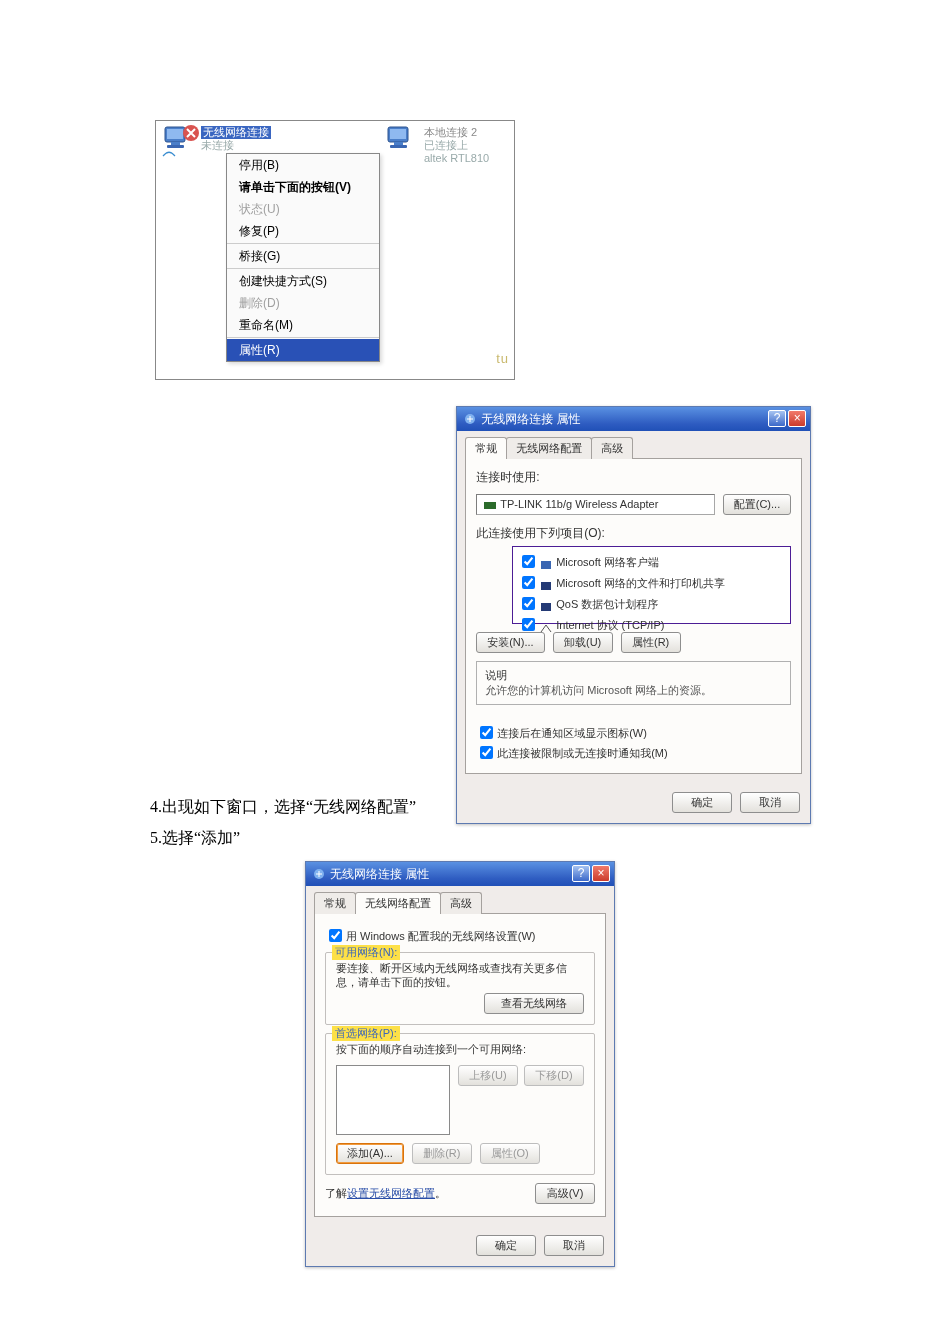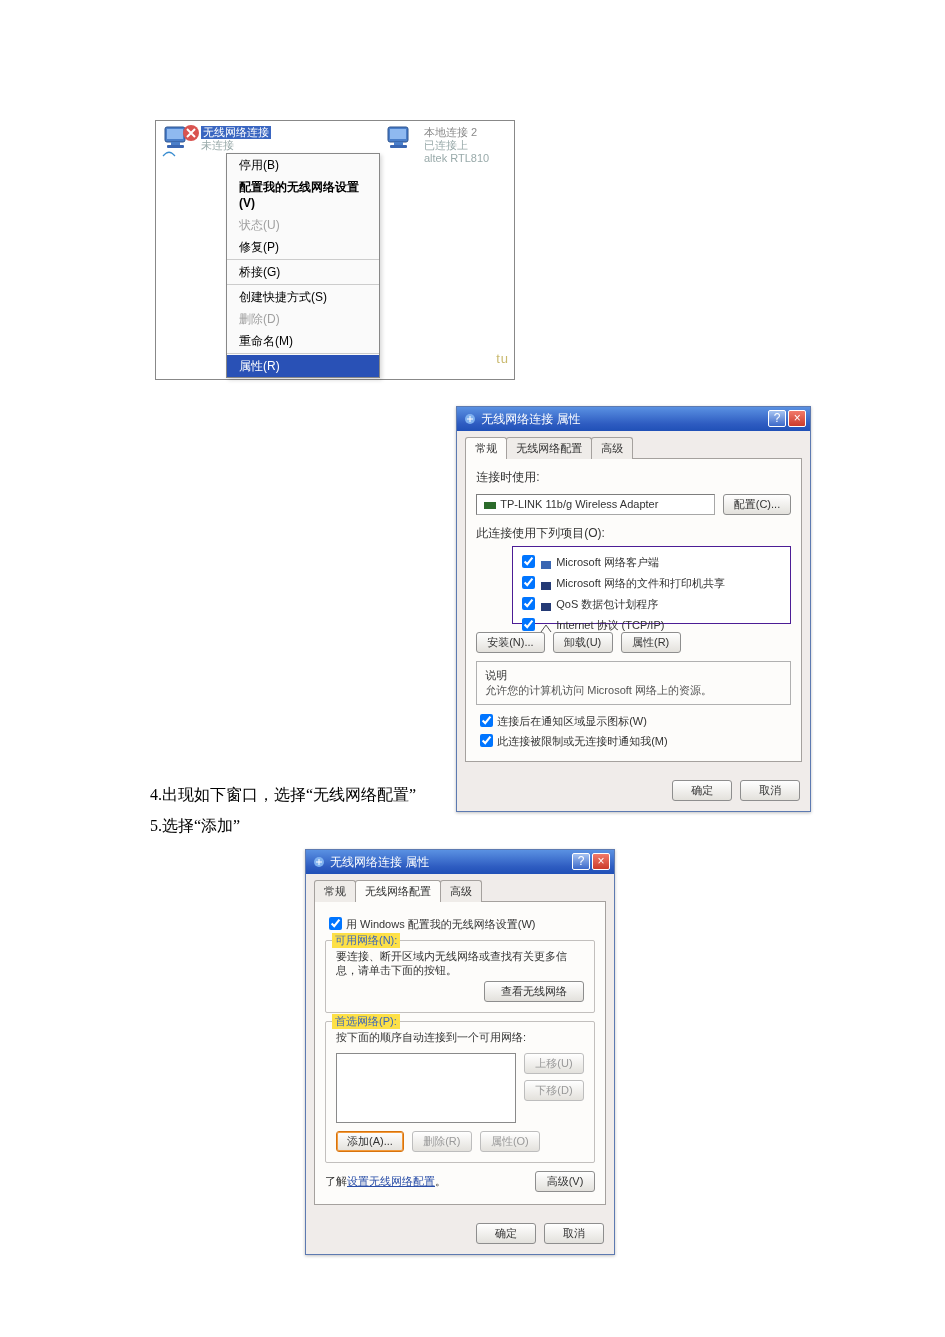--- a/index.html
+++ b/index.html
@@ -166,21 +166,21 @@
   .group {
     border:1px solid #c2bfbd; border-radius:2px; padding:8px 10px 10px 10px; margin-top:8px; position:relative;
   }
   .group-title {
     position:absolute; top:-8px; left:6px; background:#fde047; padding:0 3px;
     font-size:11px; color:#3d66b9;
   }
   .list2 {
     background:#fff;border:1px solid #8a8a8a;height:70px;width:200px;
   }
-  .stack-btns { display:flex; flex-direction:column; gap:6px; }
+  .stack-btns { display:flex; flex-direction:row; gap:6px; }
   .link { color:#2a4ea8; text-decoration:underline; font-size:11px; }
   .addbtn-hl { box-shadow: 0 0 0 1px #d58a7d; }
 
   
   .caption {
     font-family: "SimSun","宋体",serif;
     font-size: 16px;
     color:#000;
     margin: 4px 0 0 110px;
   }
@@ -224,21 +224,21 @@
       </div>
       <div class="net-text">
         <span>本地连接 2</span><br>
         <span class="dim">已连接上</span><br>
         <span class="dim">altek RTL810</span>
       </div>
     </div>
 
     <div class="ctx-menu">
       <div class="ctx-row">停用(B)</div>
-      <div class="ctx-row bold">配置我的无线网络设置(V)</div>
+      <div class="ctx-row bold">请单击下面的按钮(V)</div>
       <div class="ctx-row disabled">状态(U)</div>
       <div class="ctx-row">修复(P)</div>
       <div class="ctx-sep"></div>
       <div class="ctx-row">桥接(G)</div>
       <div class="ctx-sep"></div>
       <div class="ctx-row">创建快捷方式(S)</div>
       <div class="ctx-row disabled">删除(D)</div>
       <div class="ctx-row">重命名(M)</div>
       <div class="ctx-sep"></div>
       <div class="ctx-row hl">属性(R)</div>
@@ -302,21 +302,21 @@
               <div class="btn">安装(N)...</div>
               <div class="btn">卸载(U)</div>
               <div class="btn">属性(R)</div>
             </div>
 
             <div class="desc-box">
               <div style="color:#333">说明</div>
               <div>允许您的计算机访问 Microsoft 网络上的资源。</div>
             </div>
 
-            <div style="margin-top:4px;font-size:11px">
+            <div style="margin-top:16px;font-size:11px">
               <div><input type="checkbox" class="chk" checked="" style=""><span>连接后在通知区域显示图标(W)</span></div>
               <div><input type="checkbox" class="chk" checked="" style=""><span>此连接被限制或无连接时通知我(M)</span></div>
             </div>
           </div>
         </div>
         <div class="footer-btns">
           <div class="btn">确定</div>
           <div class="btn">取消</div>
         </div>
       </div>

